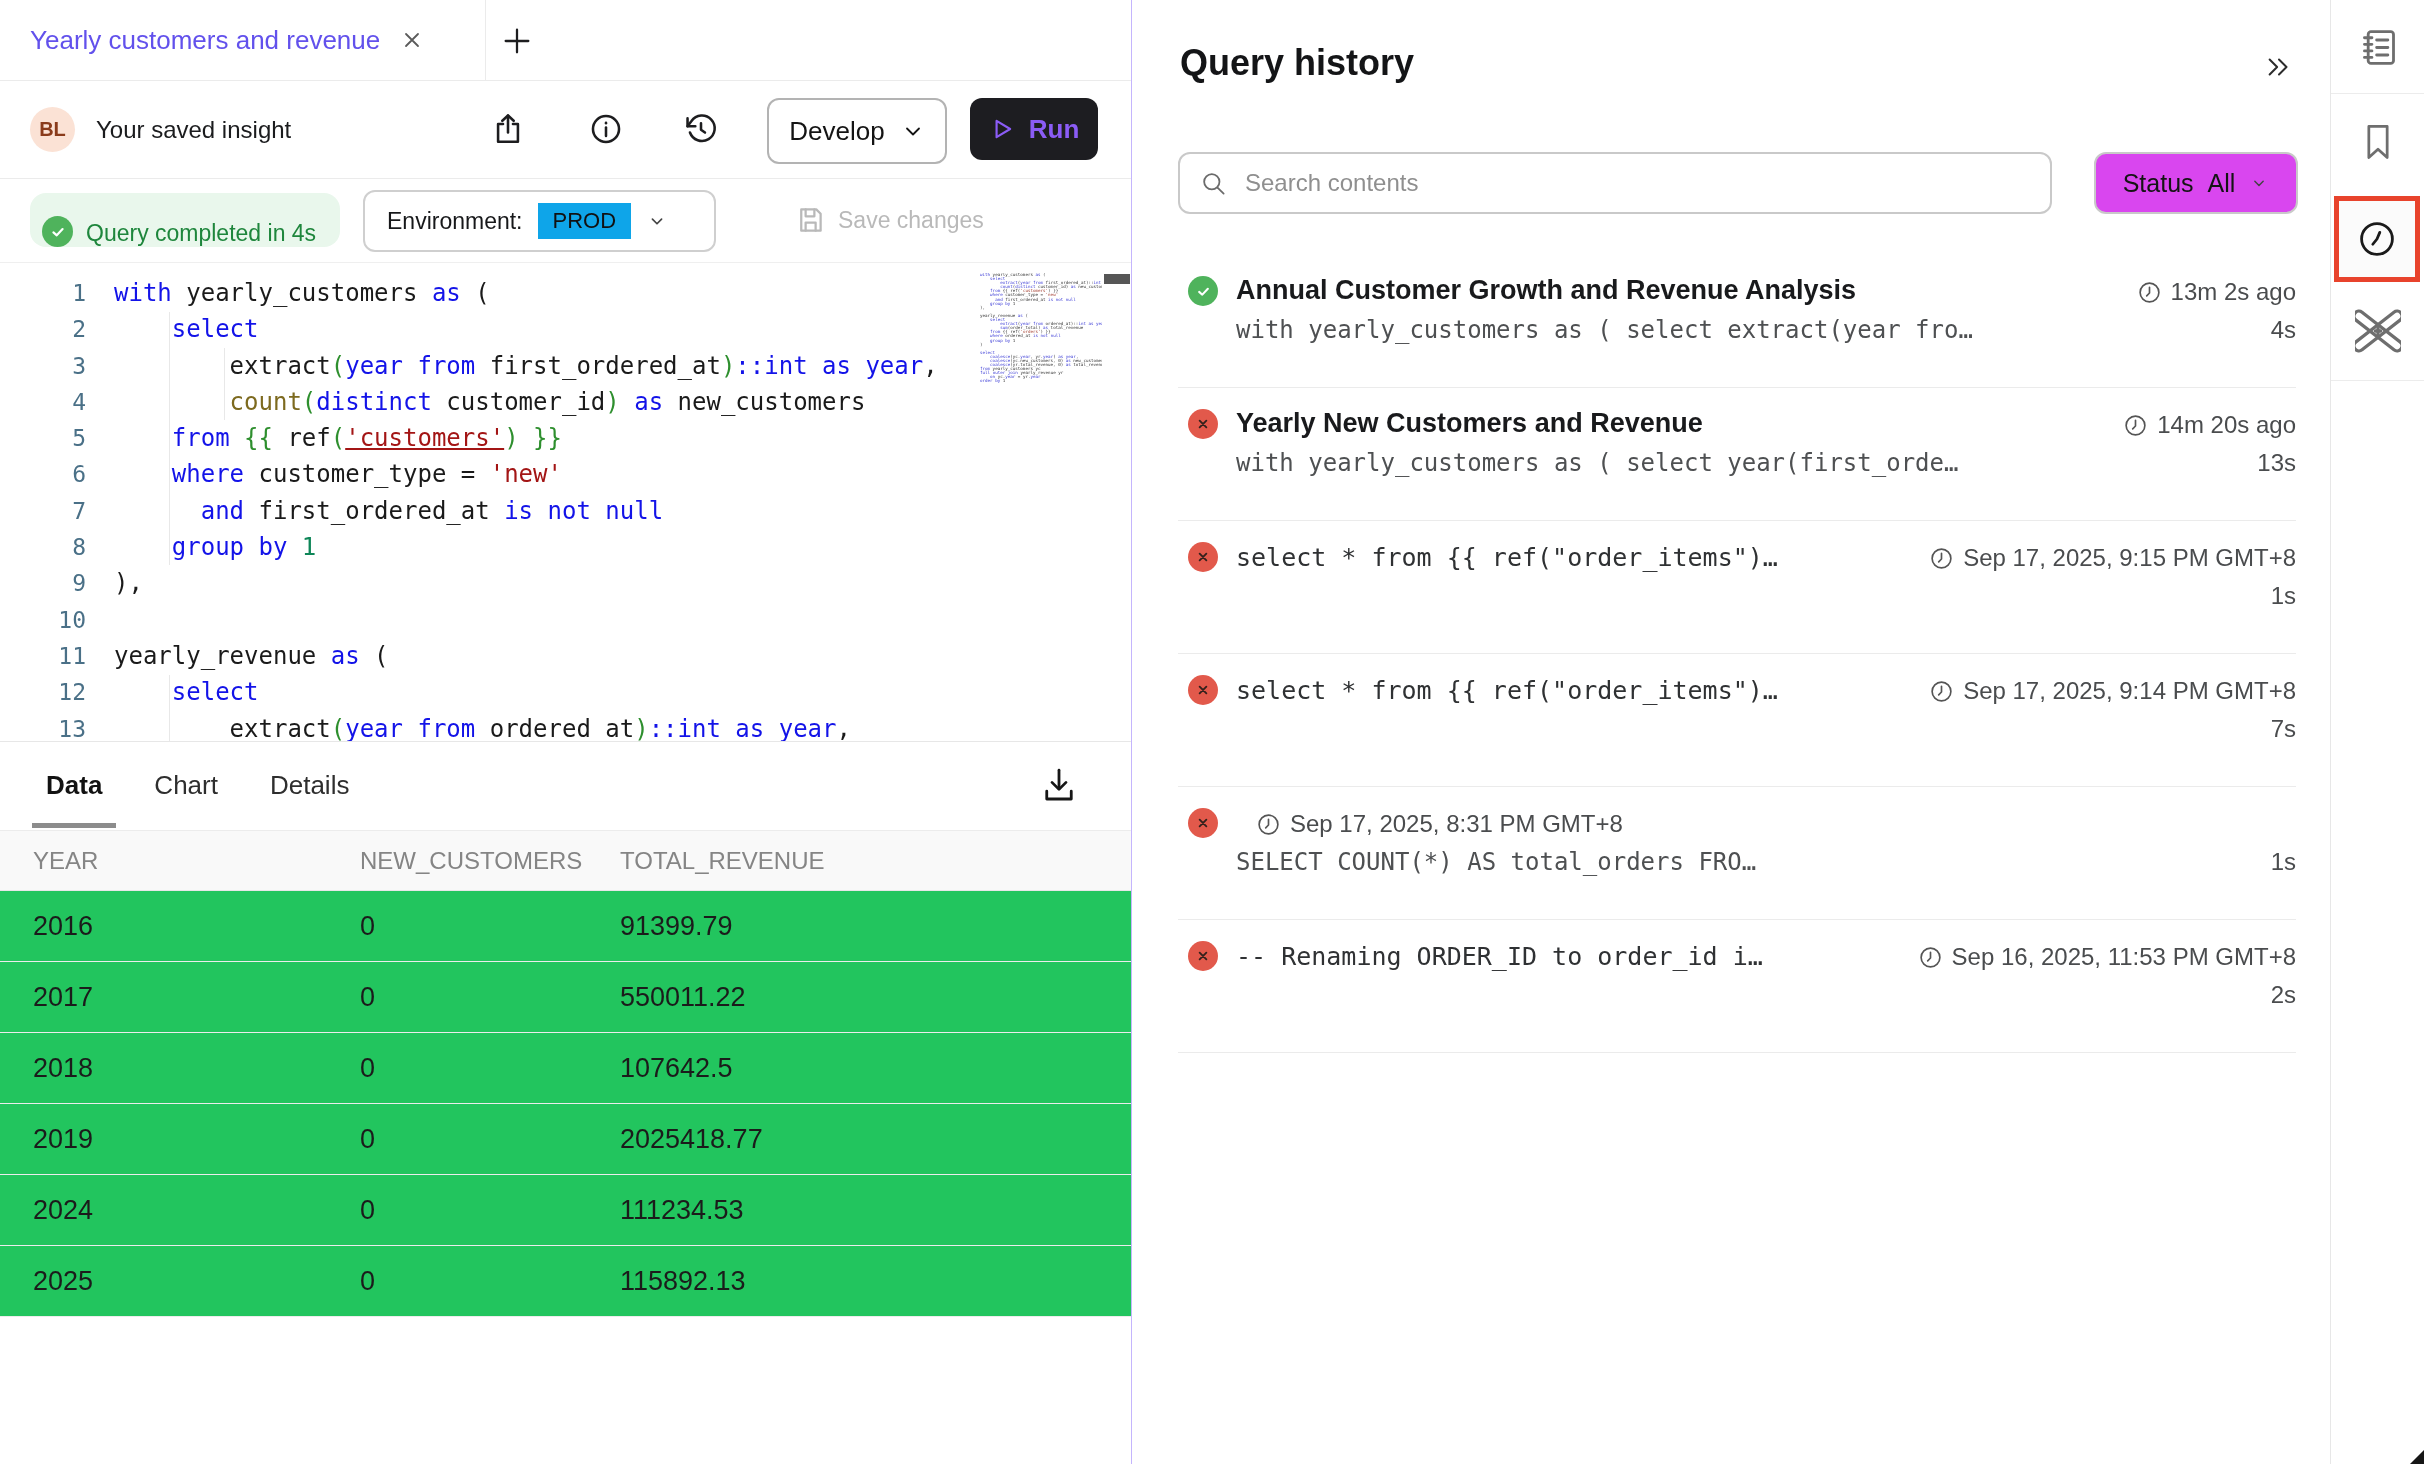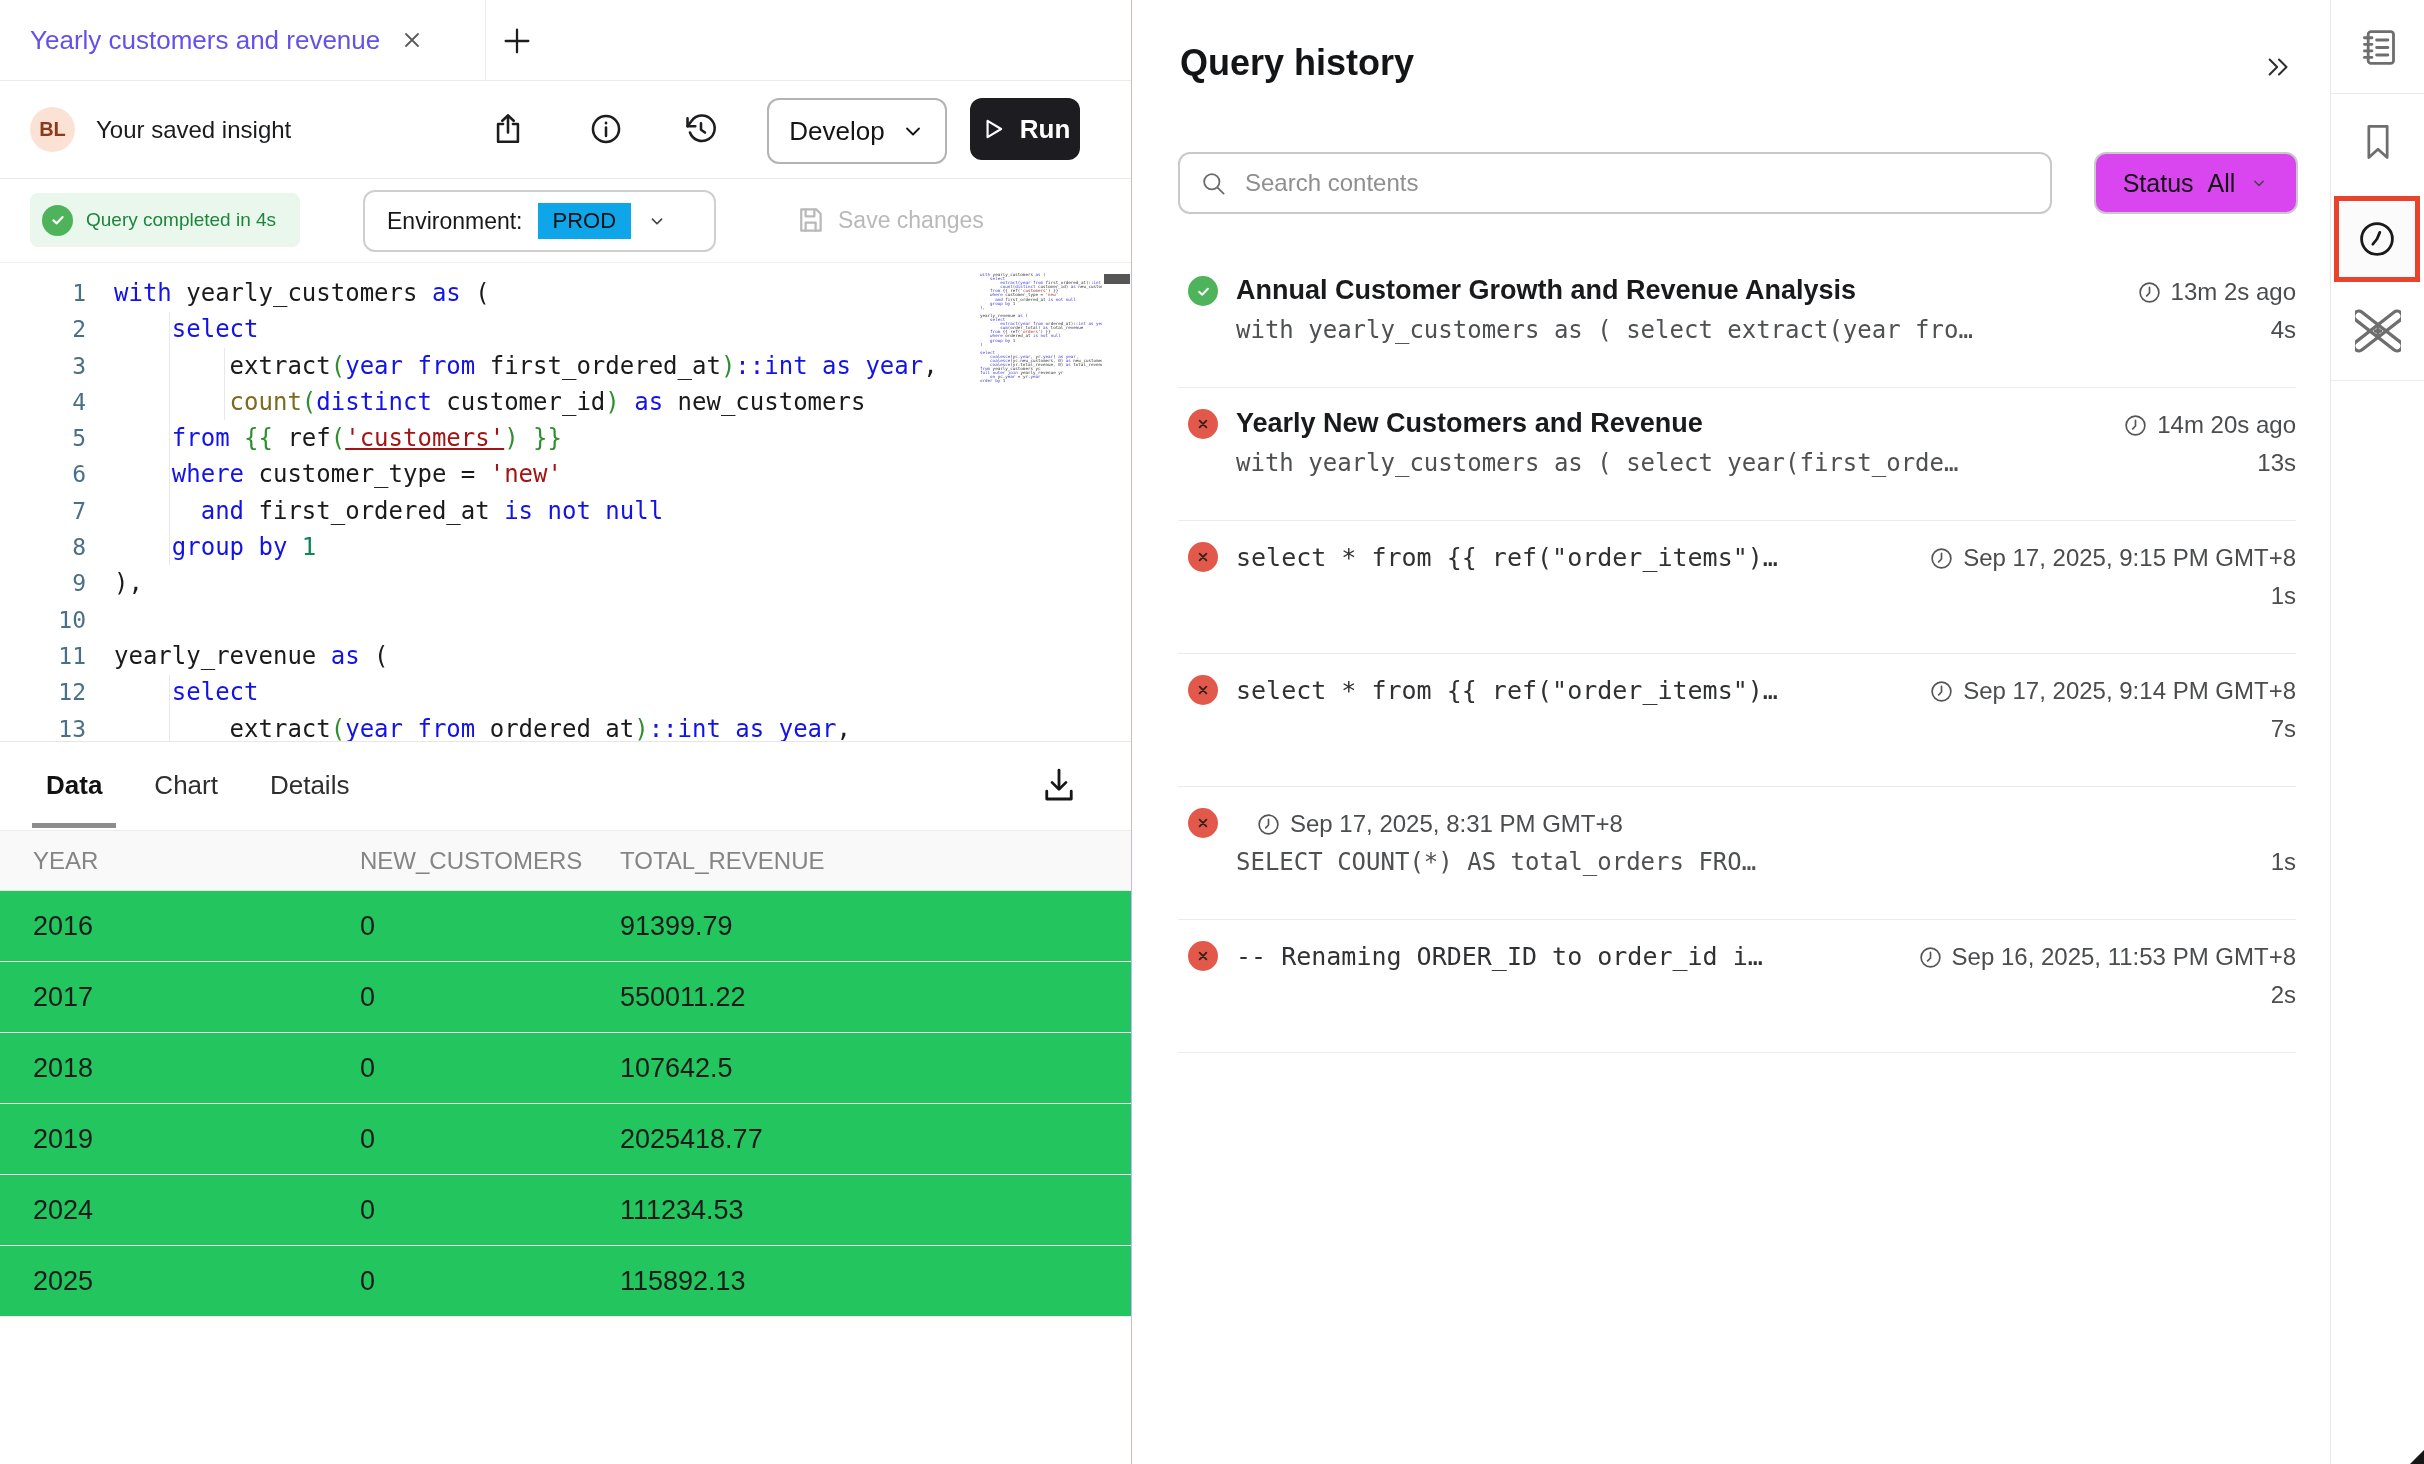--- a/index.html
+++ b/index.html
@@ -21,27 +21,27 @@
   .toolbar{position:absolute;left:0;top:81px;width:100%;height:97px;border-bottom:1px solid #ebebeb;}
   .avatar{position:absolute;left:30px;top:26px;width:45px;height:45px;border-radius:50%;
           background:#fbe2d5;color:#8a3b1b;font-weight:bold;font-size:20px;
           display:flex;align-items:center;justify-content:center;}
   .who{position:absolute;left:96px;top:0;height:97px;display:flex;align-items:center;font-size:24px;color:#1b1c1e;}
   .tb-icon{position:absolute;top:31px;width:34px;height:34px;color:#1d1d1f;cursor:pointer;}
   .tb-share{left:491px;} .tb-info{left:589px;} .tb-history{left:684px;}
   .develop-btn{position:absolute;left:767px;top:17px;width:176px;height:62px;border:2px solid #b3b3b3;
           border-radius:12px;background:#fff;display:flex;align-items:center;justify-content:center;gap:16px;
           font-size:26px;color:#141414;cursor:pointer;}
-  .run-btn{position:absolute;left:970px;top:17px;width:110px;height:62px;background:#1d1d21;border-radius:12px;
-          color:#ffffff;display:flex;align-items:center;justify-content:center;gap:14px;font-size:26px;font-weight:600;cursor:pointer;}
+  .run-btn{position:absolute;left:970px;top:17px;width:128px;height:62px;background:#1d1d21;border-radius:12px;
+          color:#8b5cf6;display:flex;align-items:center;justify-content:center;gap:14px;font-size:26px;font-weight:600;cursor:pointer;}
 
   .statusrow{position:absolute;left:0;top:178px;width:100%;height:84px;}
-  .qpill{position:absolute;left:30px;top:15px;height:54px;border-radius:8px;background:#e9f7ec;
-         display:inline-flex;align-items:center;gap:13px;padding:0 24px 0 12px;
-         color:#1e863c;font-size:19px;font-weight:500;}
+  .qpill{position:absolute;left:30px;top:15px;height:54px;border-radius:16px;background:#e9f7ec;
+         display:inline-flex;align-items:flex-end;gap:13px;padding:0 24px 0 12px;
+         color:#1e863c;font-size:23px;font-weight:500;}
   .badge-circ{width:31px;height:31px;border-radius:50%;display:flex;align-items:center;justify-content:center;flex:none;}
   .badge-ok{background:#4fb35c;color:#fff;}
   .badge-err{background:#e2594b;color:#33201c;}
   .envbox{position:absolute;left:363px;top:12px;width:314px;height:58px;border:2px solid #cfcfcf;border-radius:12px;
          background:#fff;display:flex;align-items:center;padding:0 13px 0 22px;gap:15px;font-size:23px;cursor:pointer;}
   .prodpill{background:#0ea5e9;border-radius:0;padding:5px 15px;font-weight:500;font-size:22px;color:#111;}
   .env-chev{color:#444;width:22px;height:22px;}
   .save{position:absolute;left:795px;top:0;height:84px;display:flex;align-items:center;gap:13px;
         color:#b9b9b9;font-size:23px;cursor:default;}
 

